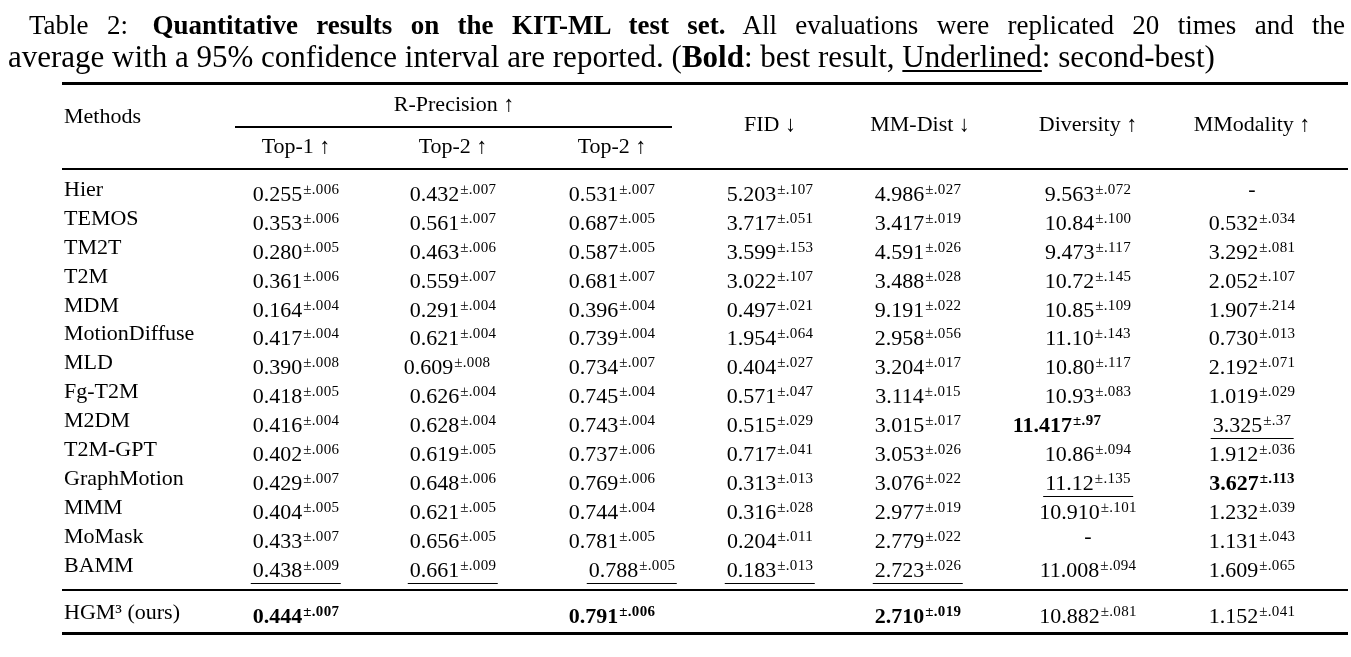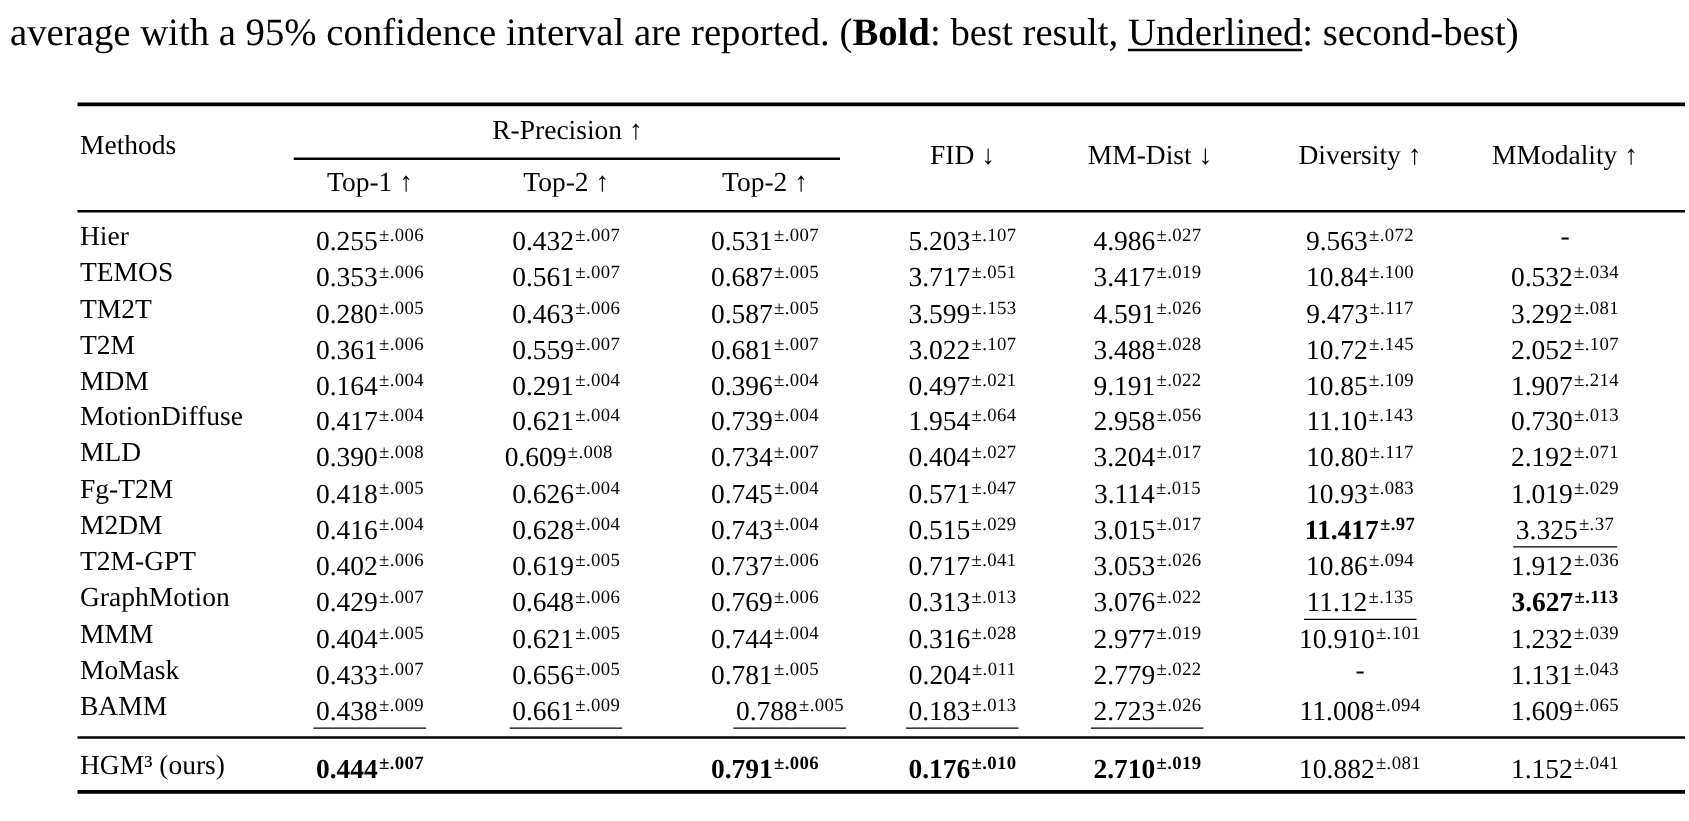--- a/index.html
+++ b/index.html
@@ -35,20 +35,21 @@
   .sup{font-size:15px;vertical-align:7px;letter-spacing:0.3px;margin-left:1px;}
   .bold{font-weight:700;}
   .ul{border-bottom:1.6px solid #000;padding:0 2px 1px 2px;}
 </style>
 </head>
 <body>
 
 <div class="page">
 
   <div class="caption">
+    <div class="cap-line1"><span class="cap-prefix">Table 2:</span> <span class="cap-bold">Quantitative results on the KIT-ML test set.</span> <span>All evaluations were replicated 20 times and the</span></div>
     <div class="cap-line2"><span>average with a 95% confidence interval are reported. (</span><span class="cap-bold">Bold</span><span>: best result, </span><span class="cap-underline">Underlined</span><span>: second-best)</span></div>
   </div>
 
   <div class="rule rule-top"></div>
   <div class="rule-rp"></div>
   <div class="rule rule-header"></div>
   <div class="rule rule-mid"></div>
   <div class="rule rule-bottom"></div>
 
   <div class="hlabel" style="left:64px;top:104px;">Methods</div>
@@ -142,21 +143,21 @@
         <span class="cell" style="left: 1088px;"><span class="val">10.93<span class="sup">±.083</span></span></span>
         <span class="cell" style="left: 1252px;"><span class="val">1.019<span class="sup">±.029</span></span></span>
       </div>
       <div class="trow">
         <span class="mcell">M2DM</span>
         <span class="cell" style="left: 296px;"><span class="val">0.416<span class="sup">±.004</span></span></span>
         <span class="cell" style="left: 453px;"><span class="val">0.628<span class="sup">±.004</span></span></span>
         <span class="cell" style="left: 612px;"><span class="val">0.743<span class="sup">±.004</span></span></span>
         <span class="cell" style="left: 770px;"><span class="val">0.515<span class="sup">±.029</span></span></span>
         <span class="cell" style="left: 918px;"><span class="val">3.015<span class="sup">±.017</span></span></span>
-        <span class="cell" style="left: 1088px;"><span class="val bold">11.417<span class="sup">±.97</span></span></span>
+        <span class="cell" style="left: 1057px;"><span class="val bold">11.417<span class="sup">±.97</span></span></span>
         <span class="cell" style="left: 1252px;"><span class="val ul">3.325<span class="sup">±.37</span></span></span>
       </div>
       <div class="trow">
         <span class="mcell">T2M-GPT</span>
         <span class="cell" style="left: 296px;"><span class="val">0.402<span class="sup">±.006</span></span></span>
         <span class="cell" style="left: 453px;"><span class="val">0.619<span class="sup">±.005</span></span></span>
         <span class="cell" style="left: 612px;"><span class="val">0.737<span class="sup">±.006</span></span></span>
         <span class="cell" style="left: 770px;"><span class="val">0.717<span class="sup">±.041</span></span></span>
         <span class="cell" style="left: 918px;"><span class="val">3.053<span class="sup">±.026</span></span></span>
         <span class="cell" style="left: 1088px;"><span class="val">10.86<span class="sup">±.094</span></span></span>
@@ -201,20 +202,19 @@
         <span class="cell" style="left: 918px;"><span class="val ul">2.723<span class="sup">±.026</span></span></span>
         <span class="cell" style="left: 1088px;"><span class="val">11.008<span class="sup">±.094</span></span></span>
         <span class="cell" style="left: 1252px;"><span class="val">1.609<span class="sup">±.065</span></span></span>
       </div>
     </div>
   <div id="ours-container">
       <div class="trow">
         <span class="mcell">HGM³ (ours)</span>
         <span class="cell" style="left: 296px;"><span class="val bold">0.444<span class="sup">±.007</span></span></span>
         <span class="cell" style="left: 612px;"><span class="val bold">0.791<span class="sup">±.006</span></span></span>
-        <span class="cell" style="left: 770px;"><span class="val bold">0.176<span class="sup">±.010</span></span></span>
         <span class="cell" style="left: 918px;"><span class="val bold">2.710<span class="sup">±.019</span></span></span>
         <span class="cell" style="left: 1088px;"><span class="val">10.882<span class="sup">±.081</span></span></span>
         <span class="cell" style="left: 1252px;"><span class="val">1.152<span class="sup">±.041</span></span></span>
       </div>
     </div>
 
 </div>
 
 </body></html>

